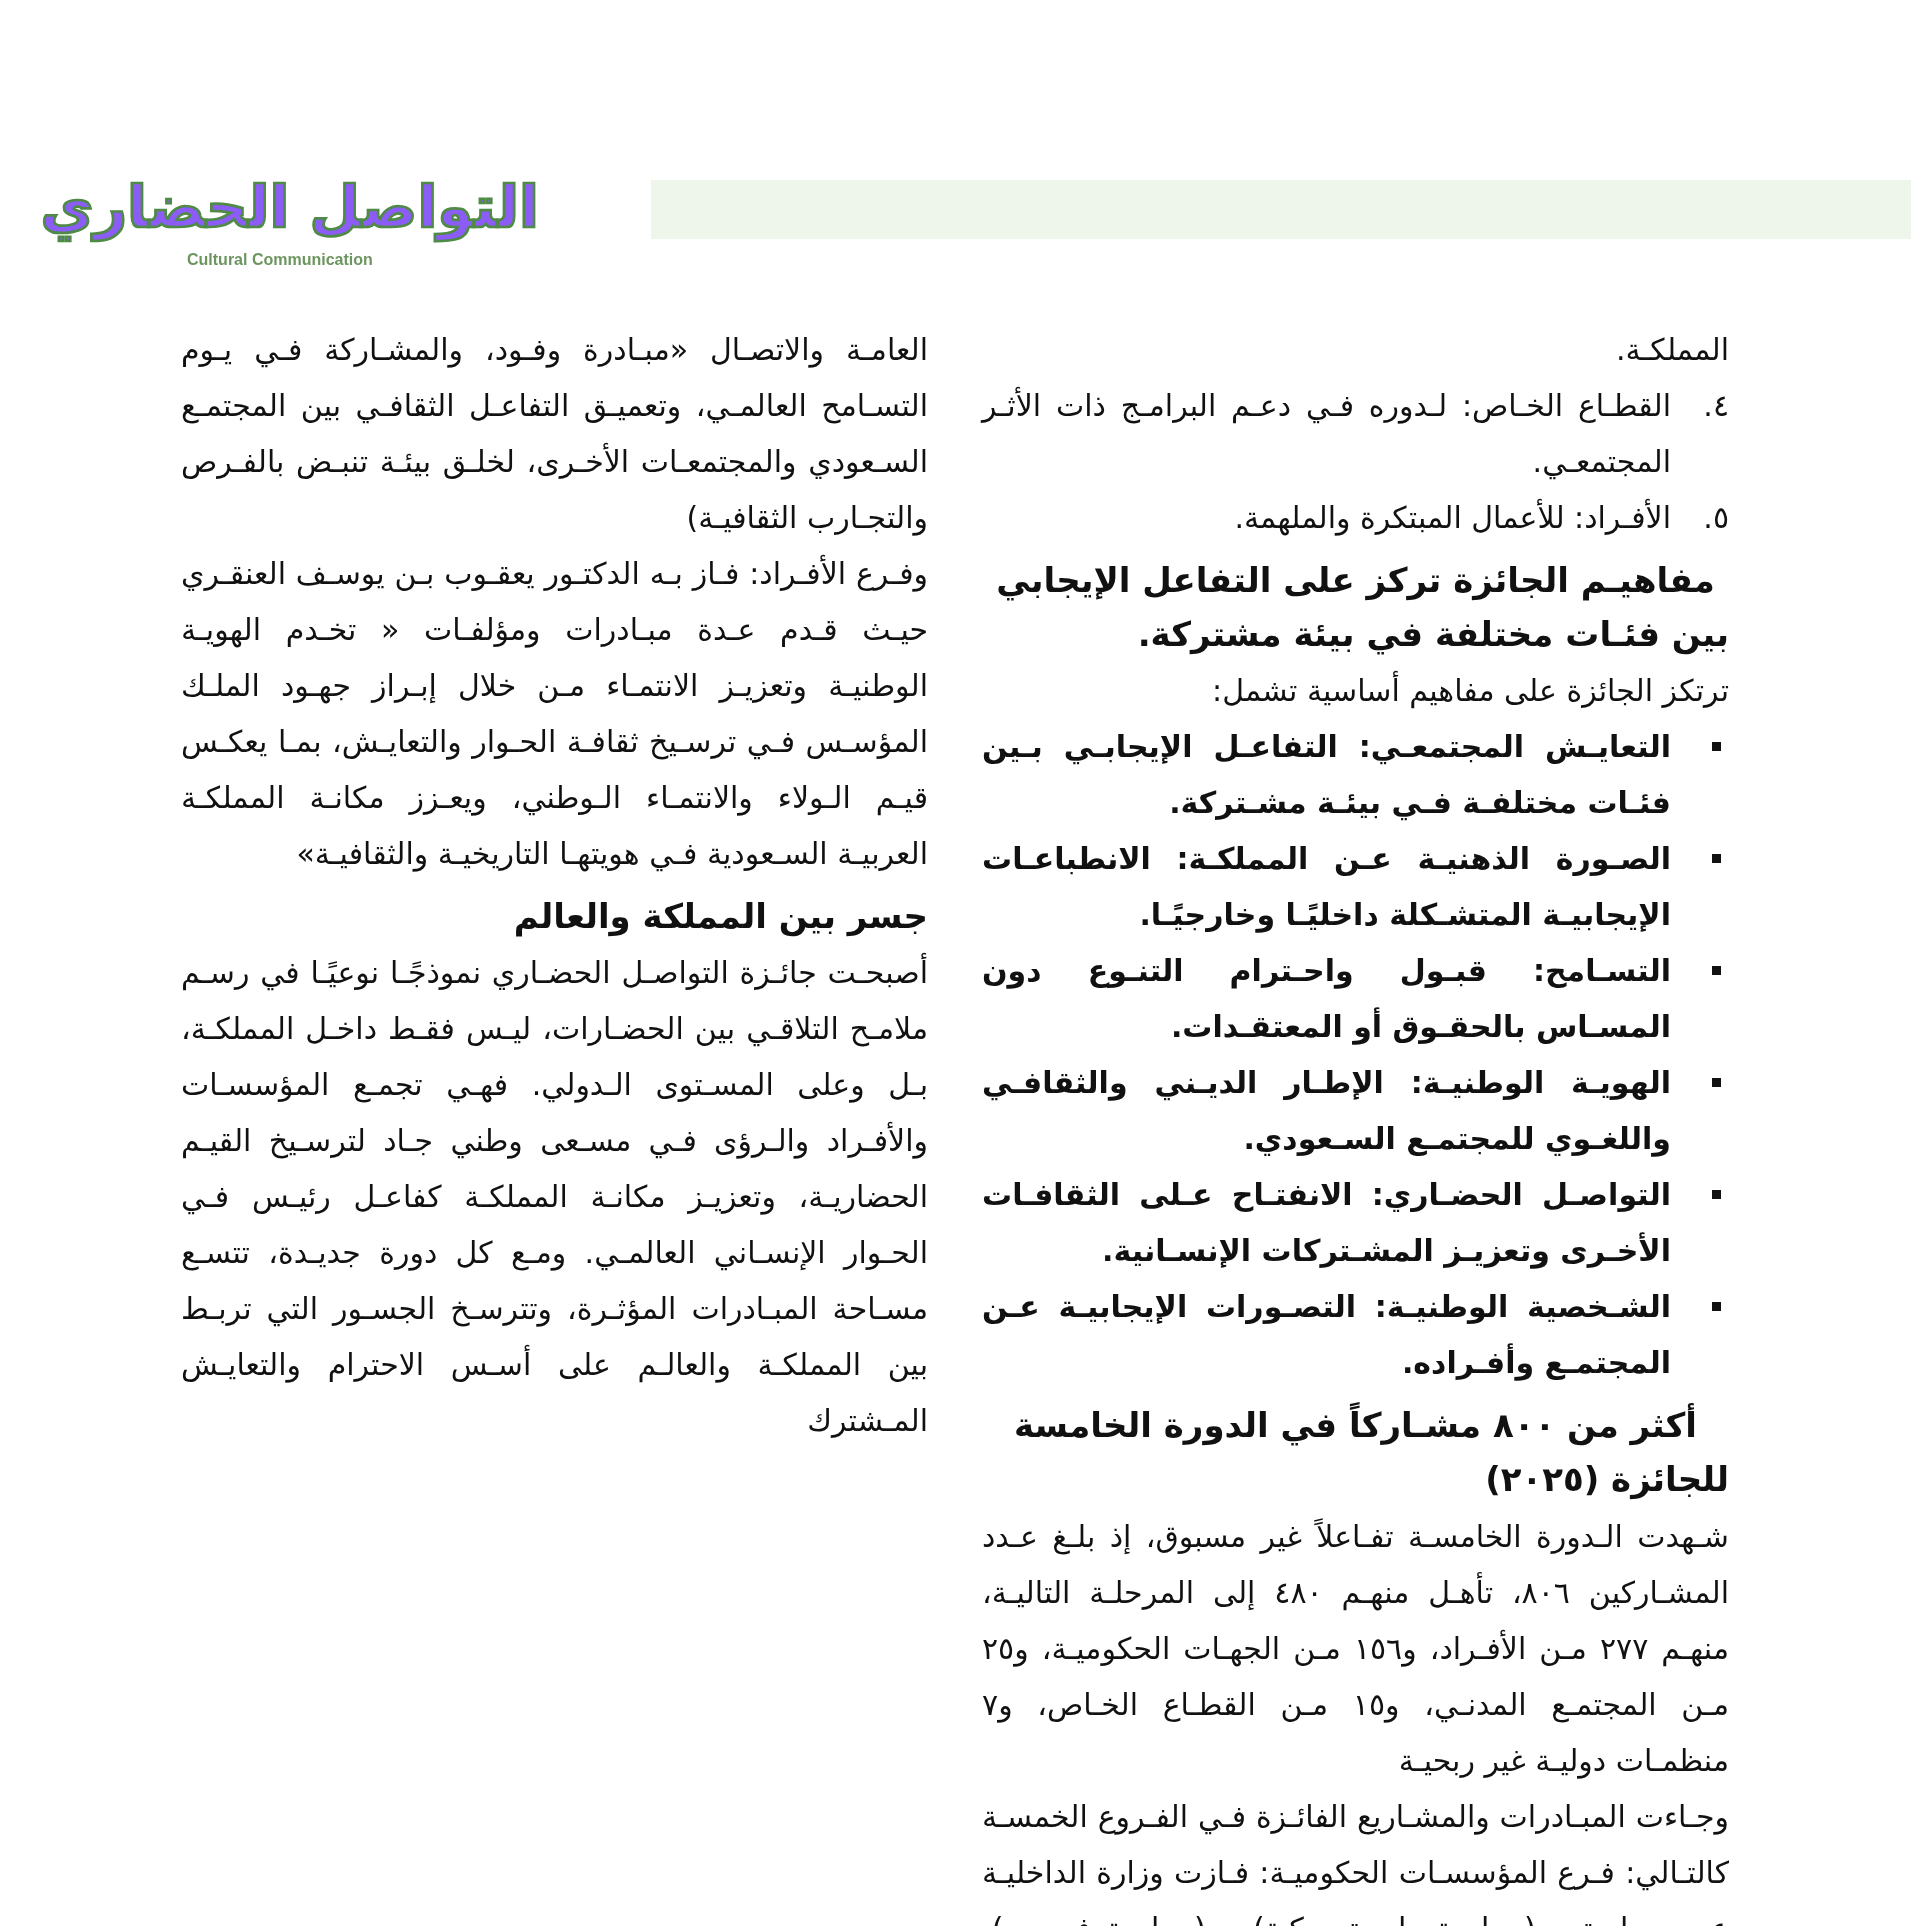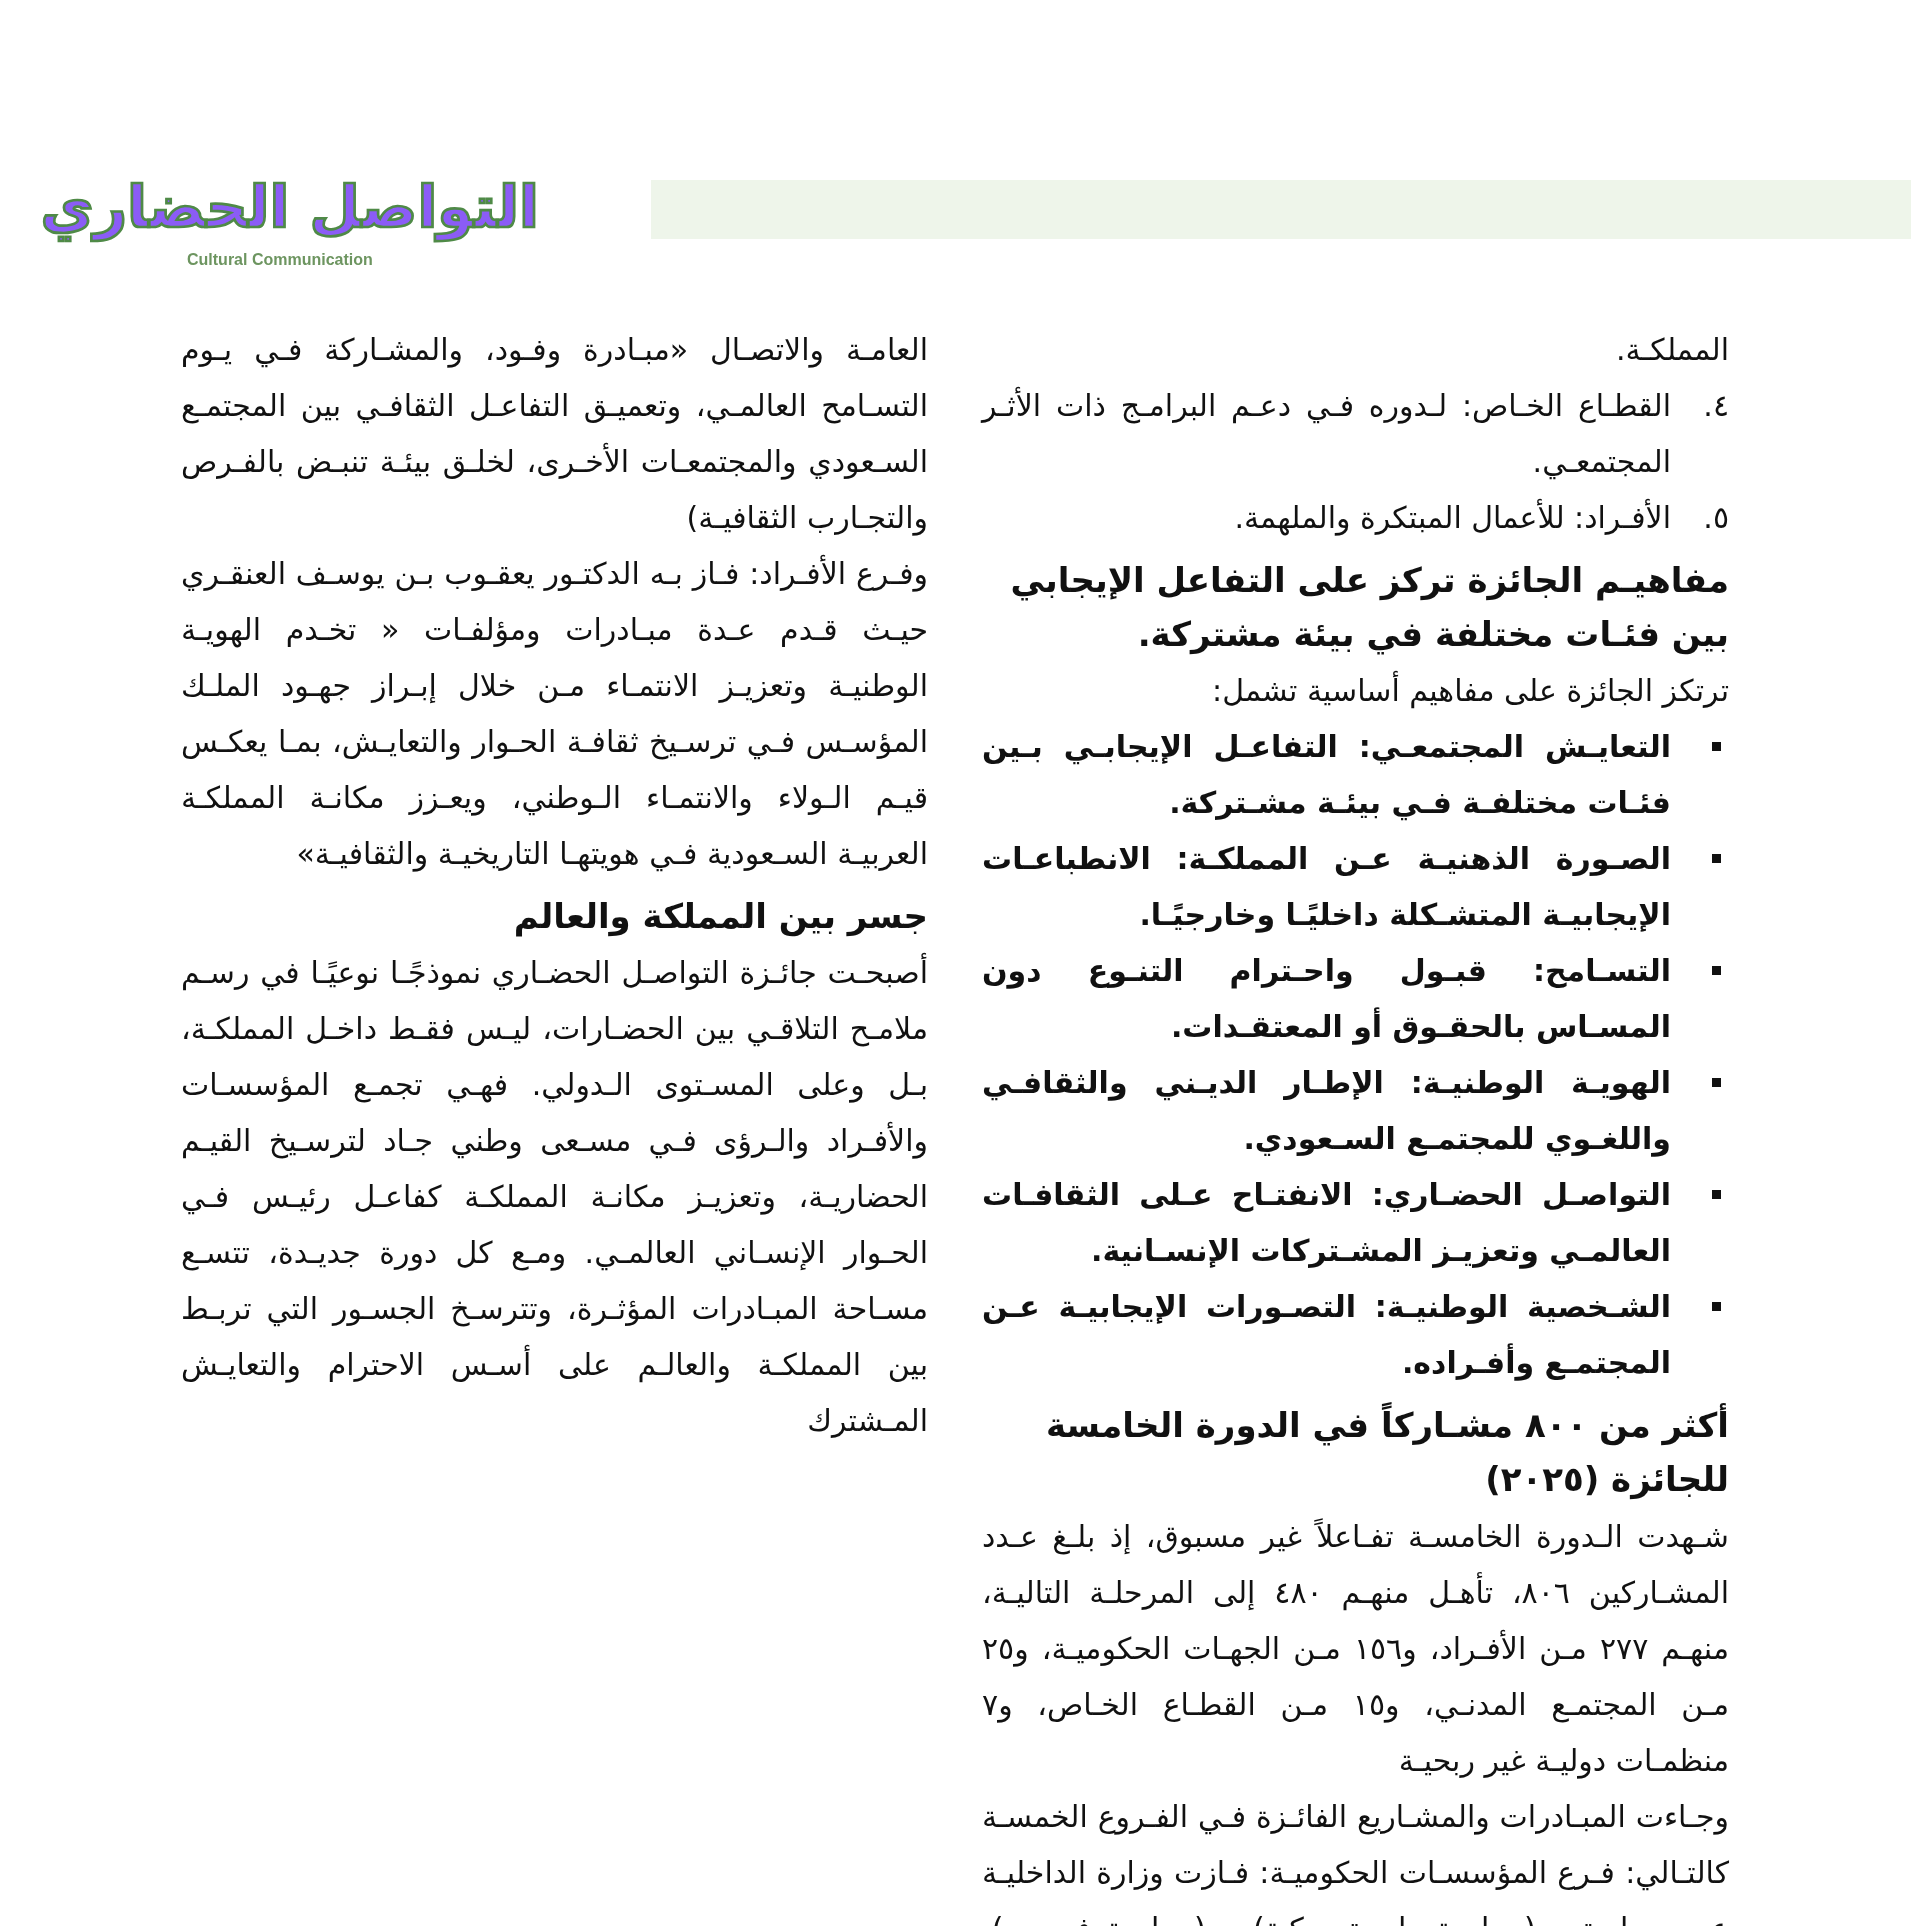--- a/index.html
+++ b/index.html
@@ -10,21 +10,21 @@
   .logo-ar { position:absolute; right:0; top:0; font-family:"DejaVu Sans", sans-serif; font-weight:bold;
              font-size:58px; line-height:65px; color:#8b5cf6;
              -webkit-text-stroke:2.7px #4f8a47; letter-spacing:0.8px; direction:rtl; white-space:nowrap; }
   .logo-en { position:absolute; left:79px; top:76px; font-family:"Liberation Sans", sans-serif;
              font-size:16px; color:#6d9560; font-weight:bold; }
   .col { position:absolute; direction:rtl; text-align:justify; text-align-last:right;
          font-size:30px; line-height:56px; }
   .col-right { left:982px; width:747px; top:322px; }
   .col-left  { left:181px;  width:747px; top:322px; }
   .p { margin:0; }
-  .h { font-weight:bold; font-size:34px; line-height:54px; margin:7px 0 2.3px 0; text-align:right; text-align-last:right; }
+  .h { font-weight:bold; font-size:34px; line-height:54px; margin:7px 0 2.3px 0; text-align:center; text-align-last:right; }
   ol.num { list-style:none; margin:0; padding:0; }
   ol.num li { position:relative; padding-right:58px; }
   ol.num li .n { position:absolute; right:0; top:0; }
   ul.sq { list-style:none; margin:0; padding:0; }
   ul.sq li { position:relative; padding-right:58px;font-weight:bold; }
   ul.sq li::before { content:""; position:absolute; right:8.5px; top:23px; width:8.5px; height:9.2px; background:#111; }
 </style>
 </head>
 <body>
 
@@ -46,21 +46,21 @@
       <span>الأفـراد: للأعمال المبتكرة والملهمة.</span>
     </li>
   </ol>
   <h2 class="h">مفاهيـم الجائزة تركز على التفاعل الإيجابي بين فئـات مختلفة في بيئة مشتركة.</h2>
   <p class="p">ترتكز الجائزة على مفاهيم أساسية تشمل:</p>
   <ul class="sq">
     <li>التعايـش المجتمعـي: التفاعـل الإيجابـي بـين فئـات مختلفـة فـي بيئـة مشـتركة.</li>
     <li>الصـورة الذهنيـة عـن المملكـة: الانطباعـات الإيجابيـة المتشـكلة داخليًـا وخارجيًـا.</li>
     <li>التسـامح: قبـول واحـترام التنـوع دون المسـاس بالحقـوق أو المعتقـدات.</li>
     <li>الهويـة الوطنيـة: الإطـار الديـني والثقافـي واللغـوي للمجتمـع السـعودي.</li>
-    <li>التواصـل الحضـاري: الانفتـاح عـلى الثقافـات العالمـي وتعزيـز المشـتركات الإنسـانية.</li>
+    <li>التواصـل الحضـاري: الانفتـاح عـلى الثقافـات الأخـرى وتعزيـز المشـتركات الإنسـانية.</li>
     <li>الشـخصية الوطنيـة: التصـورات الإيجابيـة عـن المجتمـع وأفـراده.</li>
   </ul>
   <h2 class="h">أكثر من ٨٠٠ مشـاركاً في الدورة الخامسة للجائزة (٢٠٢٥)</h2>
   <p class="p">شـهدت الـدورة الخامسـة تفـاعلاً غير مسبوق، إذ بلـغ عـدد المشـاركين ٨٠٦، تأهـل منهـم ٤٨٠ إلى المرحلـة التاليـة، منهـم ٢٧٧ مـن الأفـراد، و١٥٦ مـن الجهـات الحكوميـة، و٢٥ مـن المجتمـع المدنـي، و١٥ مـن القطـاع الخـاص، و٧ منظمـات دوليـة غير ربحيـة</p>
   <p class="p">وجـاءت المبـادرات والمشـاريع الفائـزة فـي الفـروع الخمسـة كالتـالي: فـرع المؤسسـات الحكوميـة: فـازت وزارة الداخليـة عـن مبـادرتين (مبـادرة طريـق مكـة) و (مبـادرة فرجـت)، وفـرع مؤسسـات المجتمـع المدنـي: فـازت بـه مبـادرة كسـوة فـرح المقدمـة مـن جمعيـة كسـوة فـرح، أمـا فـرع المنظمـات والمؤسسـات الدوليـة غير الربحيـة: ففـازت بهـا مبـادرة الـسلام ٣٦٠ درجـة مـن منظمـة العالـم الإسـلامـي للتربيـة والعلـوم والثقافـة (الايسيسـكو)، وفـرع القطـاع الخـاص: فـاز بهـا بالتشـارك، مكتبـة مركـز الملـك عبدالعزيـز الثقافـي العالمـي (إثـراء) عـن مبـادرة ترجمـة المعلقـات لجيـل الألفيـة، ومبـادرة برنامـج إثـراء القـراءة (مسـابقة إقـرأ) و شركـة التواصـل العالمـي للعلاقـات</p>
 </div>
 
 <div class="col col-left">
   <p class="p">العامـة والاتصـال «مبـادرة وفـود، والمشـاركة فـي يـوم التسـامح العالمـي، وتعميـق التفاعـل الثقافـي بين المجتمـع السـعودي والمجتمعـات الأخـرى، لخلـق بيئـة تنبـض بالفـرص والتجـارب الثقافيـة)</p>
   <p class="p">وفـرع الأفـراد: فـاز بـه الدكتـور يعقـوب بـن يوسـف العنقـري حيـث قـدم عـدة مبـادرات ومؤلفـات « تخـدم الهويـة الوطنيـة وتعزيـز الانتمـاء مـن خلال إبـراز جهـود الملـك المؤسـس فـي ترسـيخ ثقافـة الحـوار والتعايـش، بمـا يعكـس قيـم الـولاء والانتمـاء الـوطني، ويعـزز مكانـة المملكـة العربيـة السـعودية فـي هويتهـا التاريخيـة والثقافيـة»</p>

